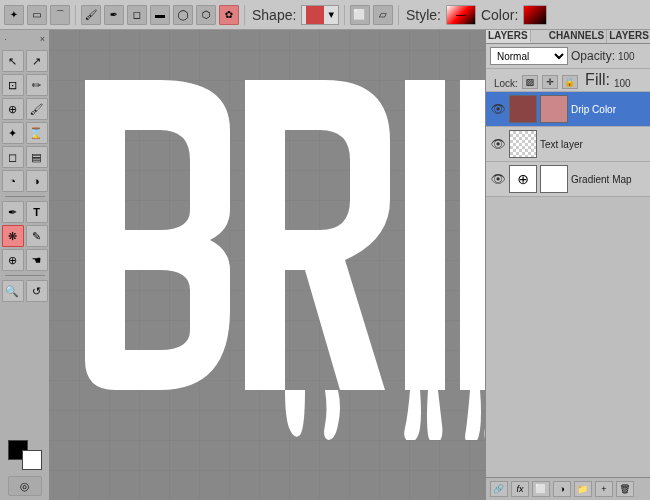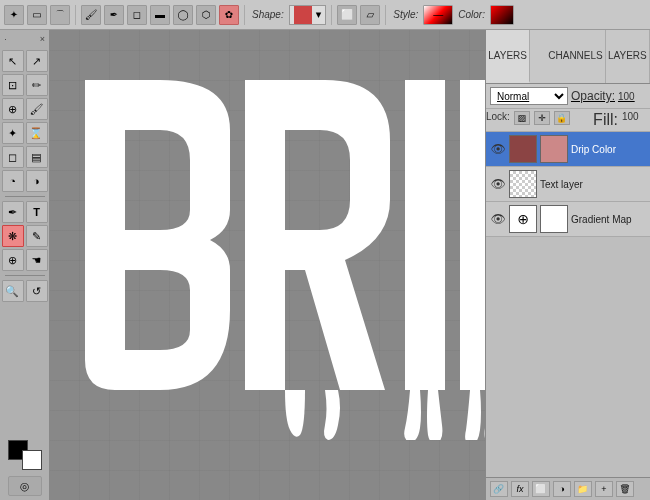--- a/index.html
+++ b/index.html
@@ -19,21 +19,21 @@
     .toolbar-icon {
       width: 20px; height: 20px;
       background: #b0b0b0;
       border: 1px solid #999;
       display: flex; align-items: center; justify-content: center;
       font-size: 10px; cursor: pointer;
       border-radius: 1px;
     }
     .toolbar-icon.active { background: #e08080; border-color: #c06060; }
     .toolbar-sep { width: 1px; height: 20px; background: #aaa; margin: 0 2px; }
-    .toolbar-label { font-size: 10px; color: #333; margin: 0 2px; font-style: italic; }
+    .toolbar-label { font-size: 14px; color: #333; margin: 0 2px; }
     .toolbar-dropdown {
       height: 20px; background: #ddd; border: 1px solid #999;
       display: flex; align-items: center; padding: 0 4px;
       font-size: 11px; cursor: pointer; gap: 4px;
     }
     .shape-preview {
       width: 18px; height: 18px; background: #cc4444;
       display: flex; align-items: center; justify-content: center;
     }
 
@@ -113,60 +113,59 @@
 
     
     .panel-tabs {
       display: flex;
       background: #c8c8c8;
       border-bottom: 1px solid #888;
     }
     .panel-tab {
       flex: 1;
       text-align: center;
-      padding: 20px 2px;
+      padding: 0 2px;
       font-size: 10px;
-      font-weight: normal;
+      font-weight: bold;
       color: #333;
       cursor: pointer;
       border-right: 1px solid #aaa;
     }
     .panel-tab.active {
       background: #d8d8d8;
       border-bottom: 2px solid #d8d8d8;
     }
     .panel-tab.channels-tab { background: #c8c8c8; margin-left: 16px; }
 
     
     .blend-row {
       display: flex;
       align-items: center;
       padding: 3px 4px;
       gap: 3px;
       background: #c8c8c8;
       border-bottom: 1px solid #aaa;
-      text-decoration: underline;
     }
     .blend-select {
       flex: 1;
       height: 18px;
       background: white;
       border: 1px solid #888;
       font-size: 10px;
       padding: 0 2px;
       cursor: pointer;
     }
     .opacity-label { font-size: 12px; color: #333; }
     .opacity-value { font-size: 10px; color: #333; width: 28px; }
 
     
     .lock-row {
       display: flex;
-      align-items: flex-start;
-      padding: 2px 0;
+      align-items: flex-end;
+      padding: 2px 8px;
       gap: 4px;
       background: #c8c8c8;
       border-bottom: 1px solid #aaa;
     }
     .lock-label { font-size: 10px; color: #333; }
     .lock-icon {
       width: 16px; height: 14px;
       background: #bbb;
       border: 1px solid #999;
       display: flex; align-items: center; justify-content: center;

